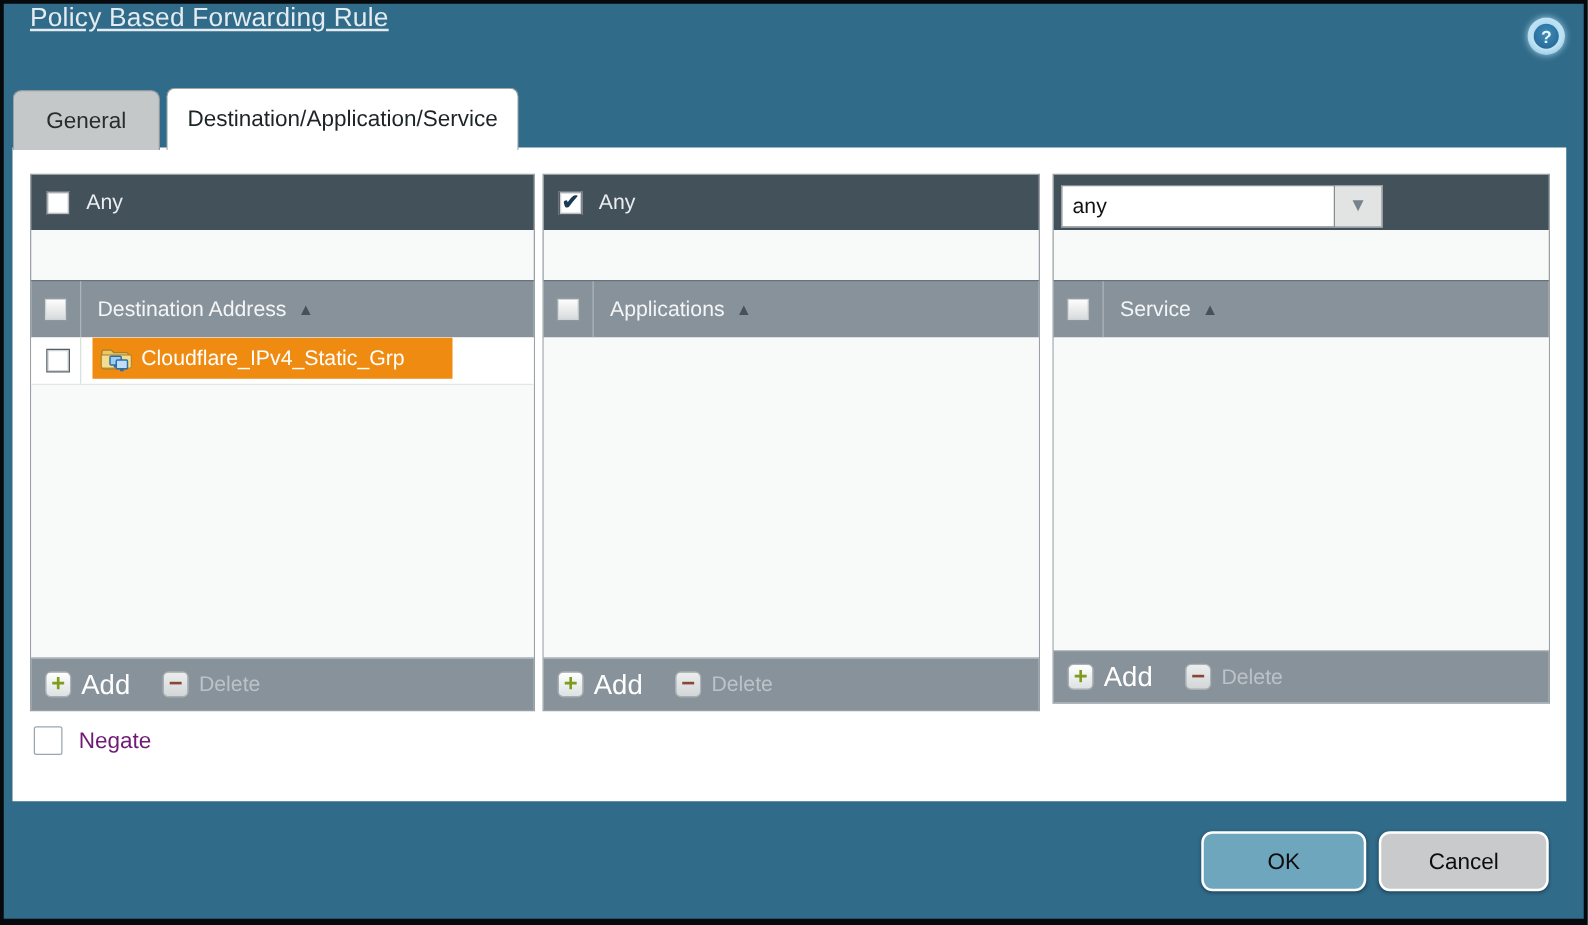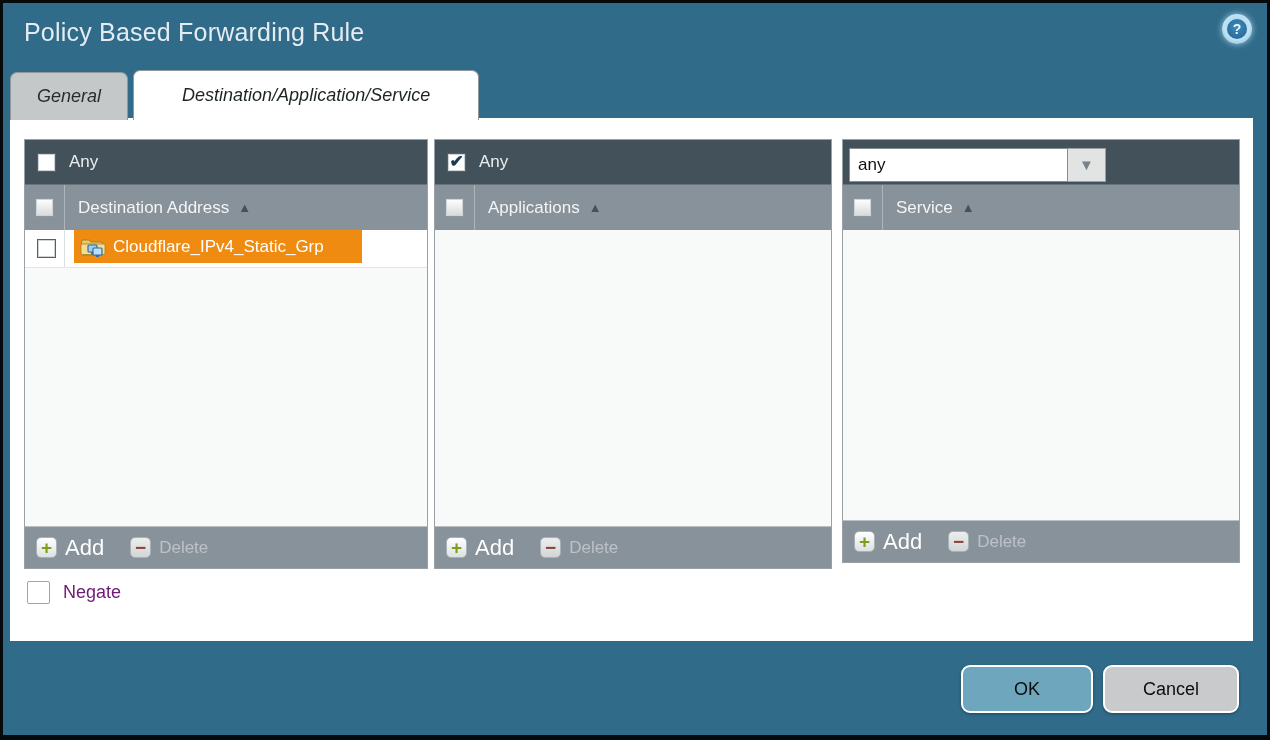--- a/index.html
+++ b/index.html
@@ -7,57 +7,57 @@
   body { font-family:"Liberation Sans", sans-serif; background:#0a0c0d; }
 
   .window {
     position:relative; width:1270px; height:740px;
     background:#306b8a;
     border:3px solid #070a0c; border-bottom-width:5px;
     overflow:hidden;
   }
 
   
-  .title { position:absolute; left:21px; top:15px; color:#e4ecf1; font-size:25px; letter-spacing:.2px; }
+  .title { position:absolute; left:21px; top:0; color:#e4ecf1; font-size:21px; letter-spacing:.2px;text-decoration:underline; }
   .help-btn {
     position:absolute; left:1219px; top:11px; width:30px; height:30px; border-radius:50%;
     background:radial-gradient(circle at 50% 42%, #9fd2ec 0%, #bfe3f4 55%, #7fb6d4 100%);
     box-shadow:0 0 6px rgba(190,230,250,.8);
     display:flex; align-items:center; justify-content:center; cursor:pointer;
   }
   .help-btn .inner {
     width:20px; height:20px; border-radius:50%;
     background:radial-gradient(circle at 50% 40%, #3e8cba 0%, #2a6e9c 70%, #1e5a85 100%);
     color:#eaf6fd; font-size:14px; font-weight:bold;
     display:flex; align-items:center; justify-content:center;
   }
 
   
-  .tabs { position:absolute; left:7px; top:67px; display:flex; align-items:flex-end; gap:5px; z-index:3;font-style:italic; }
+  .tabs { position:absolute; left:7px; top:67px; display:flex; align-items:flex-end; gap:5px; z-index:3; }
   .tab {
     height:48px; background:#c5c8c9; border:1px solid #8f999d; border-bottom:none;
     border-radius:7px 7px 0 0; display:flex; align-items:center; justify-content:center;
     font-size:18px; color:#272d2f; padding:0 26px; cursor:pointer; white-space:nowrap;
   }
   .tab.active {
-    background:#ffffff; height:50px; color:#1d2426; padding:0 48px; position:relative; z-index:4;
+    background:#ffffff; height:50px; color:#1d2426; padding:0 16px; position:relative; z-index:4;
   }
 
   
   .panel { position:absolute; left:7px; top:115px; width:1243px; height:523px; background:#ffffff; z-index:2; }
 
   .col { position:absolute; display:flex; flex-direction:column; border:1px solid #99a1a6; background:#f8f9f9; }
   .col1 { left:14px; top:21px; width:404px; height:430px; }
   .col2 { left:424px; top:21px; width:398px; height:430px; }
   .col3 { left:832px; top:21px; width:398px; height:424px; }
 
   .col-top { height:44px; background:#43515a; display:flex; align-items:center; flex:0 0 auto;text-align:center; }
   .col-top .any-label { color:#e9edef; font-size:17px; margin-left:13px; }
 
-  .col-head { height:46px; background:#87929a; display:flex; align-items:stretch; flex:0 0 auto; border-top:1px solid #67737b; }
+  .col-head { height:46px; background:#87929a; display:flex; align-items:stretch; flex:0 0 auto; border-top:1px solid #67737b;margin-top:40px; }
   .col-head .cb-cell { width:40px; display:flex; align-items:center; justify-content:center; border-right:1px solid #aeb5ba; }
   .col-head .head-label { color:#f3f5f6; font-size:17px; display:flex; align-items:center; margin-left:13px; }
   .sort-arrow { color:#46515a; font-size:13px; margin-left:9px; }
 
   .col-body { flex:1 1 auto; background:#f8f9f9; overflow:hidden; }
 
   .col-foot { height:42px; background:#87929a; display:flex; align-items:center; gap:26px; padding-left:11px; flex:0 0 auto; border-top:1px solid #b9bfc3; }
   .foot-btn { display:flex; align-items:center; gap:8px; cursor:pointer; }
   .foot-btn .mini-icon {
     width:21px; height:21px; border-radius:5px; border:1px solid #aab0b3;

